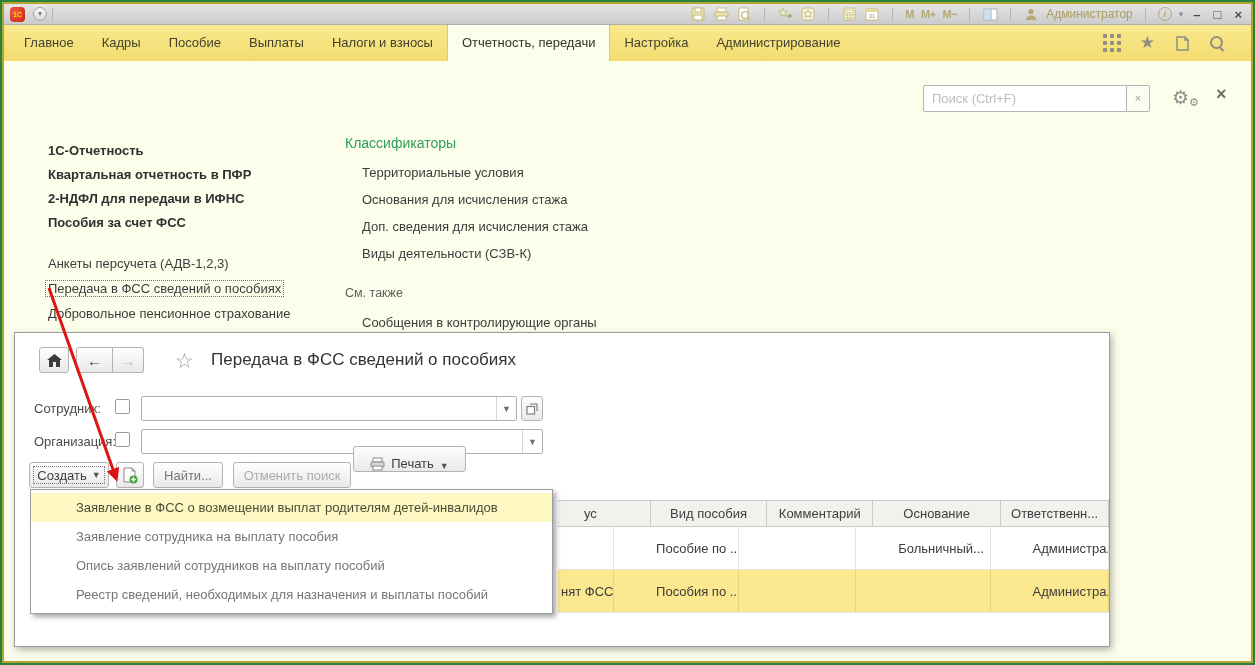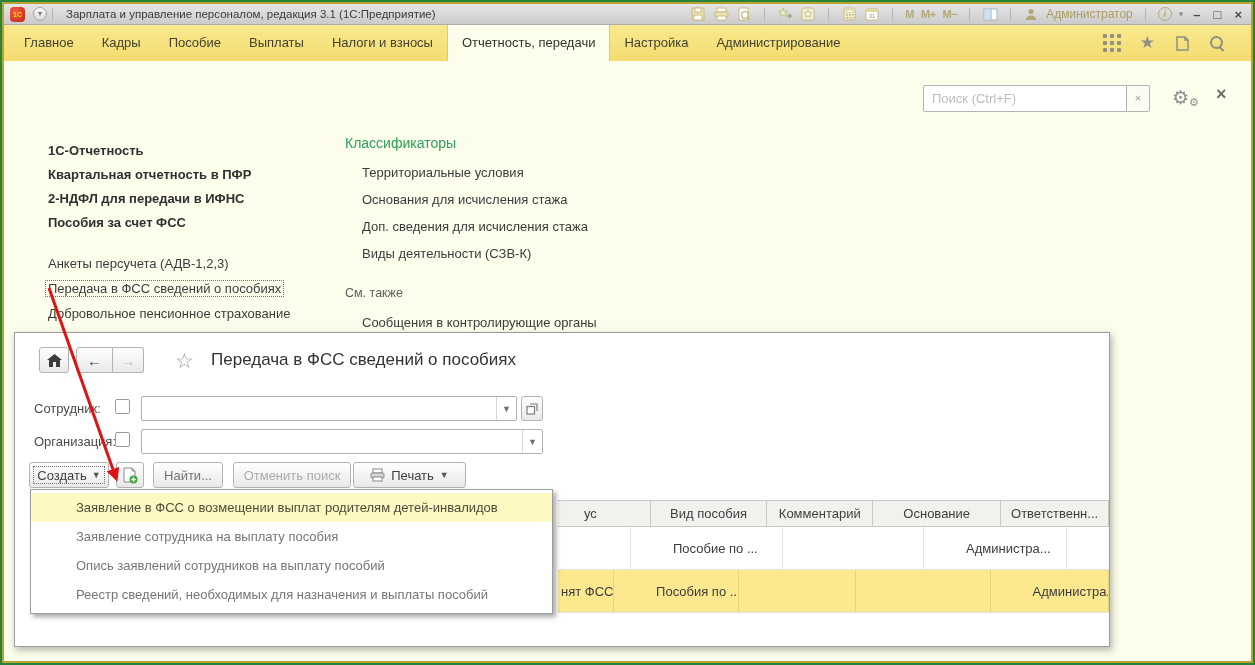--- a/index.html
+++ b/index.html
@@ -90,21 +90,21 @@
   .combo .arrow { width:20px; border-left:1px solid #d6d6d6; color:#6f6f6f; font-size:9px;
     display:flex; align-items:center; justify-content:center; }
   #emp-open-btn { position:absolute; left:506px; top:63px; width:22px; height:25px; }
 
   #create-btn { position:absolute; left:14px; top:129px; width:80px; height:26px; gap:5px; }
   #create-btn .focus-rect { position:absolute; inset:3px; border:1px dotted #777; pointer-events:none; }
   .dd-arrow { font-size:9px; color:#555; }
   #newdoc-btn { position:absolute; left:101px; top:129px; width:28px; height:26px; }
   #find-btn { position:absolute; left:138px; top:129px; width:70px; height:26px; color:#757575; }
   #cancel-btn { position:absolute; left:218px; top:129px; width:118px; height:26px; color:#ababab; }
-  #print-btn { position:absolute; left:338px; top:129px; width:113px; height:26px; gap:6px; }
+  #print-btn { position:absolute; left:338px; top:113px; width:113px; height:26px; gap:6px;align-items:flex-end; }
 
   
   #grid { position:absolute; left:543px; top:167px; right:0; font-size:13px; color:#3c3c3c; }
   .g-row { display:flex; }
   .g-h { height:27px; background:#f1f1ee; border-top:1px solid #c9c9c9; border-bottom:1px solid #c9c9c9; }
   .g-h .g-cell { display:flex; align-items:center; justify-content:center; border-right:1px solid #c9c9c9;
     color:#3e3e3e; overflow:hidden; white-space:nowrap; }
   .g-h .g-cell:first-child { justify-content:flex-start; padding-left:3px;margin-left:23px; }
   .g-r { height:43px; border-bottom:1px solid #e3e3e3;gap:30px; }
   .g-r .g-cell { display:flex; align-items:center; padding-left:12px; border-right:1px solid #e3e3e3;
@@ -123,21 +123,20 @@
   
   #annot { position:absolute; inset:0; z-index:80; pointer-events:none; }
 </style>
 </head>
 <body>
 
 <div id="titlebar">
   <div class="app-logo">1С</div>
   <div class="round-btn"><span>▾</span></div>
   <div class="tb-sep"></div>
-  <div class="title">Зарплата и управление персоналом, редакция 3.1  (1С:Предприятие)</div>
 
   <div class="tb-right">
     <span class="tb-ico">
       <svg width="14" height="14" viewBox="0 0 14 14">
           <rect x="1" y="1" width="12" height="12" rx="1" fill="#ece2b0" stroke="#c9bc80"></rect>
           <rect x="4" y="1" width="6" height="4" fill="#fff" stroke="#c9bc80"></rect>
           <rect x="3" y="8" width="8" height="5" fill="#fff" stroke="#c9bc80"></rect>
         </svg>
     </span>
     <span class="tb-ico">
@@ -340,20 +339,21 @@
       <div class="g-cell c0">ус</div>
       <div class="g-cell c1">Вид пособия</div>
       <div class="g-cell c2">Комментарий</div>
       <div class="g-cell c3">Основание</div>
       <div class="g-cell c4">Ответственн...</div>
     </div>
     <div class="g-row g-r">
       <div class="g-cell c0"></div>
       <div class="g-cell c1">Пособие по ...</div>
       <div class="g-cell c2"></div>
+      <div class="g-cell c3">Больничный...</div>
       <div class="g-cell c4">Администра...</div>
     </div>
     <div class="g-row g-r selected">
       <div class="g-cell c0">нят ФСС</div>
       <div class="g-cell c1">Пособия по ...</div>
       <div class="g-cell c2"></div>
       <div class="g-cell c3"></div>
       <div class="g-cell c4">Администра...</div>
     </div>
   </div>

